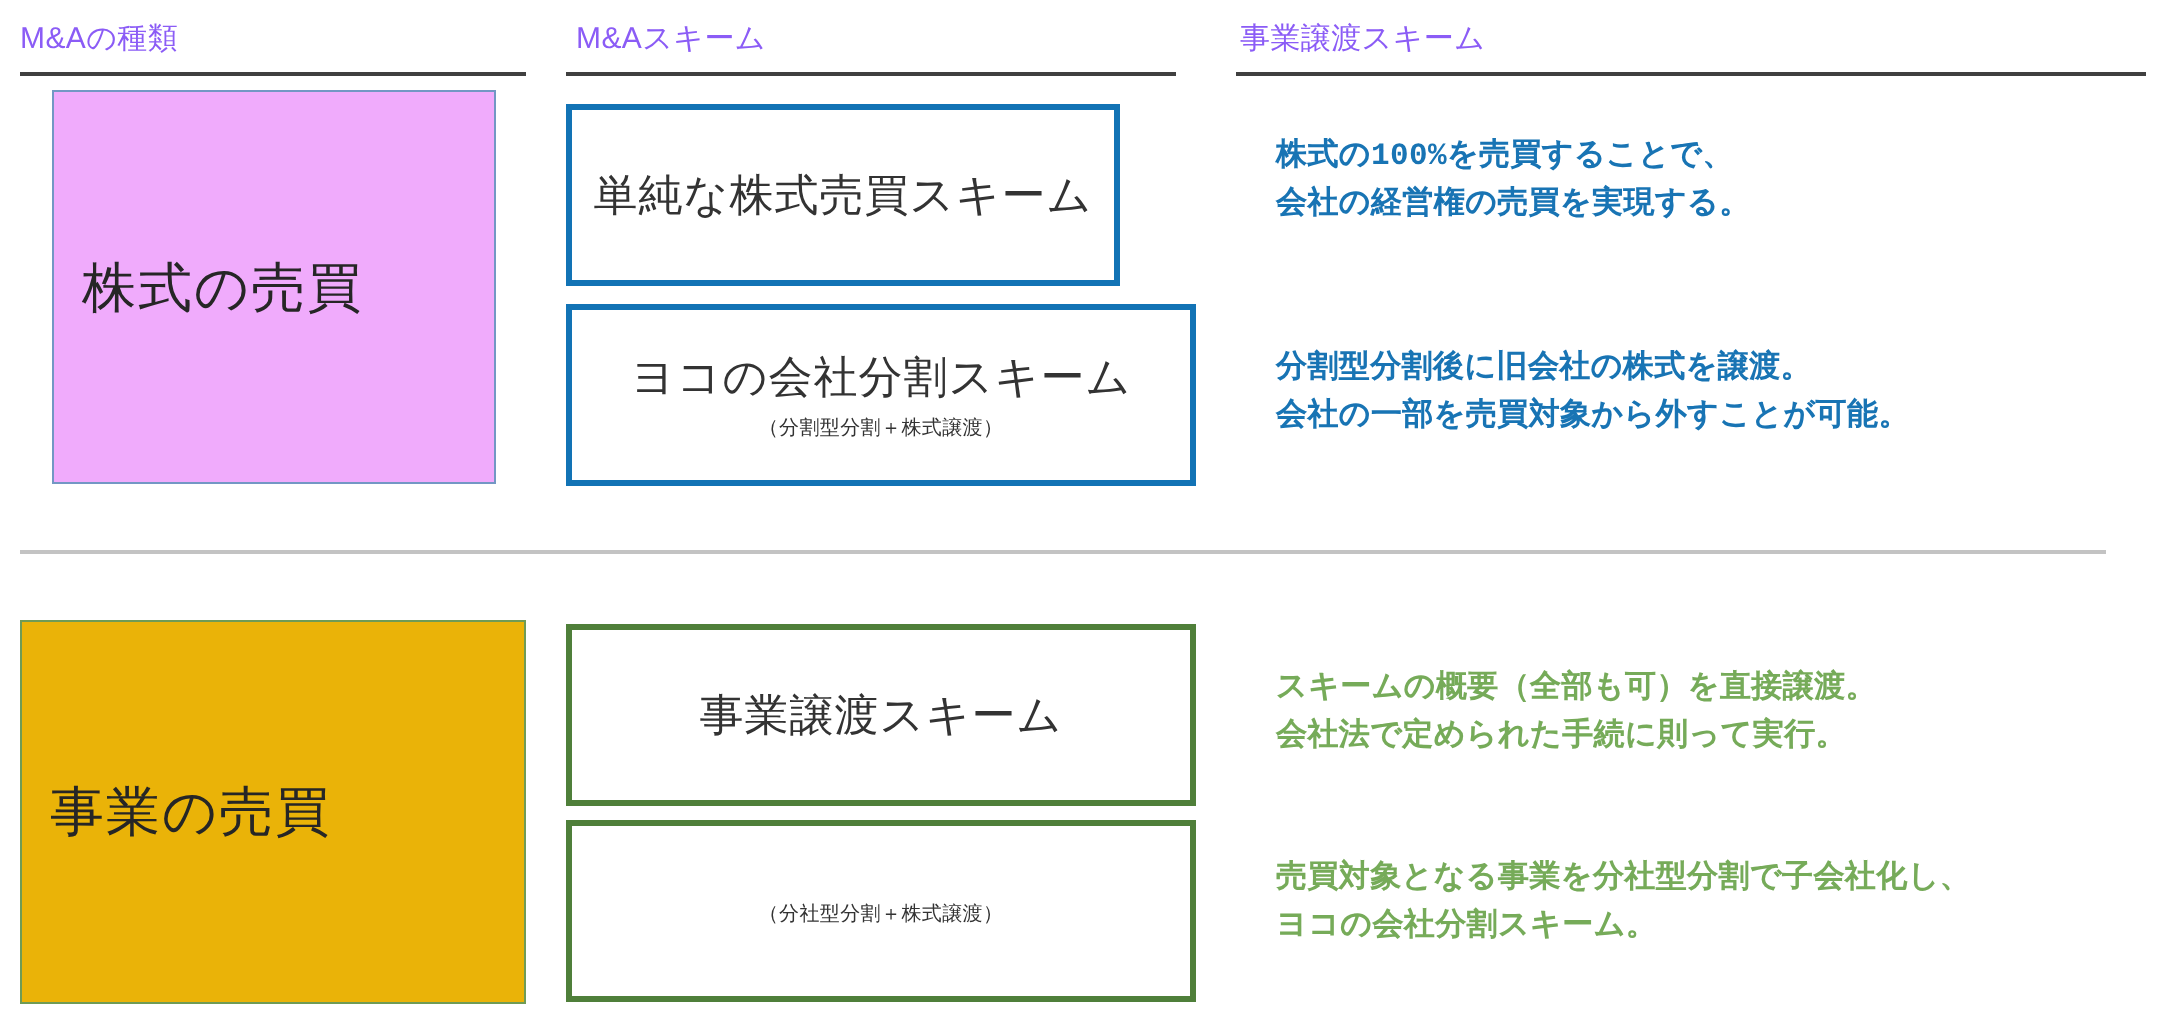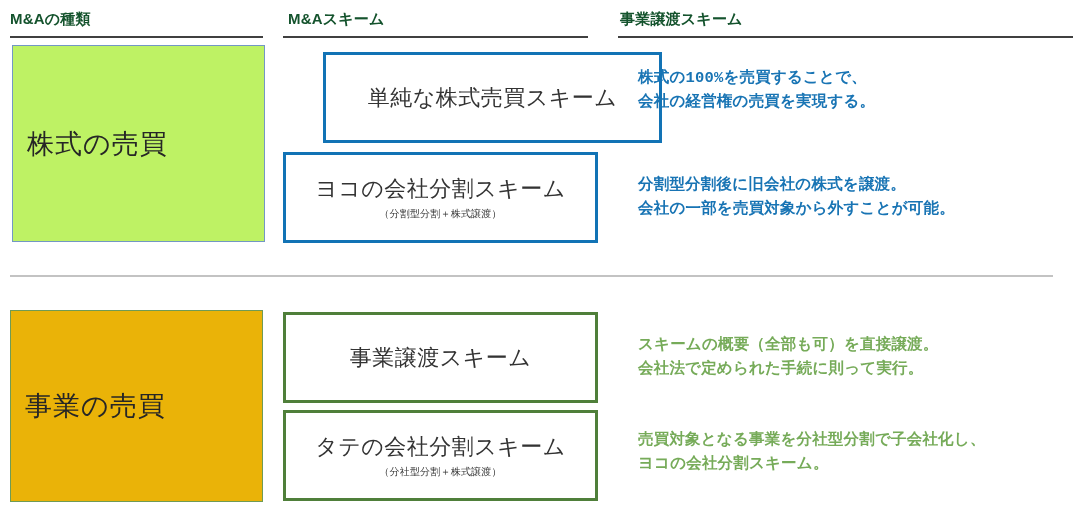--- a/index.html
+++ b/index.html
@@ -19,22 +19,22 @@
     position: absolute;
     left: 0; top: 0;
     width: 1085px;
     height: 516px;
   }
 
   
   .col-header {
     position: absolute;
     font-size: 15px;
-    font-weight: bold;
-    color: #14532d;
+    font-weight: normal;
+    color: #8b5cf6;
     letter-spacing: 0.2px;
     white-space: nowrap;
   }
   .header-rule {
     position: absolute;
     height: 2px;
     background: #404040;
   }
 
   #hdr-1 { left: 10px;  top: 10px; }
@@ -62,25 +62,25 @@
     align-items: center;
     justify-content: flex-start;
     box-sizing: border-box;
     font-size: 27px;
     font-weight: normal;
     color: #262626;
     padding-left: 14px;
     letter-spacing: 1px;
   }
   #category-stock {
-    left: 12px;
+    left: 26px;
     top: 45px;
-    width: 253px;
+    width: 222px;
     height: 197px;
-    background: #bef264;
+    background: #f0abfc;
     border: 1px solid #7397c4;
   }
   #category-business {
     left: 10px;
     top: 310px;
     width: 253px;
     height: 192px;
     background: #eab308;
     border: 1px solid #6f9b55;
   }
@@ -104,21 +104,21 @@
   .scheme-box .subtitle {
     font-size: 10px;
     color: #333333;
     letter-spacing: 0.2px;
     white-space: nowrap;
     margin-top: 3px;
   }
   .scheme-box.blue  { border: 3px solid #1273b5; }
   .scheme-box.green { border: 3px solid #4f7f3a; }
 
-  #scheme-box-1 { left: 283px; top: 52px;  width: 339px; height: 91px; margin-left: 40px; }
+  #scheme-box-1 { left: 283px; top: 52px;  width: 277px; height: 91px; }
   #scheme-box-2 { left: 283px; top: 152px; width: 315px; height: 91px; }
   #scheme-box-3 { left: 283px; top: 312px; width: 315px; height: 91px; }
   #scheme-box-4 { left: 283px; top: 410px; width: 315px; height: 91px; }
 
   
   .description {
     position: absolute;
     font-size: 15.5px;
     font-weight: bold;
     line-height: 1.55;
@@ -166,21 +166,20 @@
 
   <div id="section-divider"></div>
 
   <div class="category-block" id="category-business">事業の売買</div>
 
   <div class="scheme-box green" id="scheme-box-3">
     <div class="title">事業譲渡スキーム</div>
   </div>
 
   <div class="scheme-box green" id="scheme-box-4">
-    <div class="title">タテの会社分割スキーム</div>
     <div class="subtitle">（分社型分割＋株式譲渡）</div>
   </div>
 
   <div class="description green" id="desc-3">スキームの概要（全部も可）を直接譲渡。
 会社法で定められた手続に則って実行。</div>
 
   <div class="description green" id="desc-4">売買対象となる事業を分社型分割で子会社化し、
 ヨコの会社分割スキーム。</div>
 
 </div>

